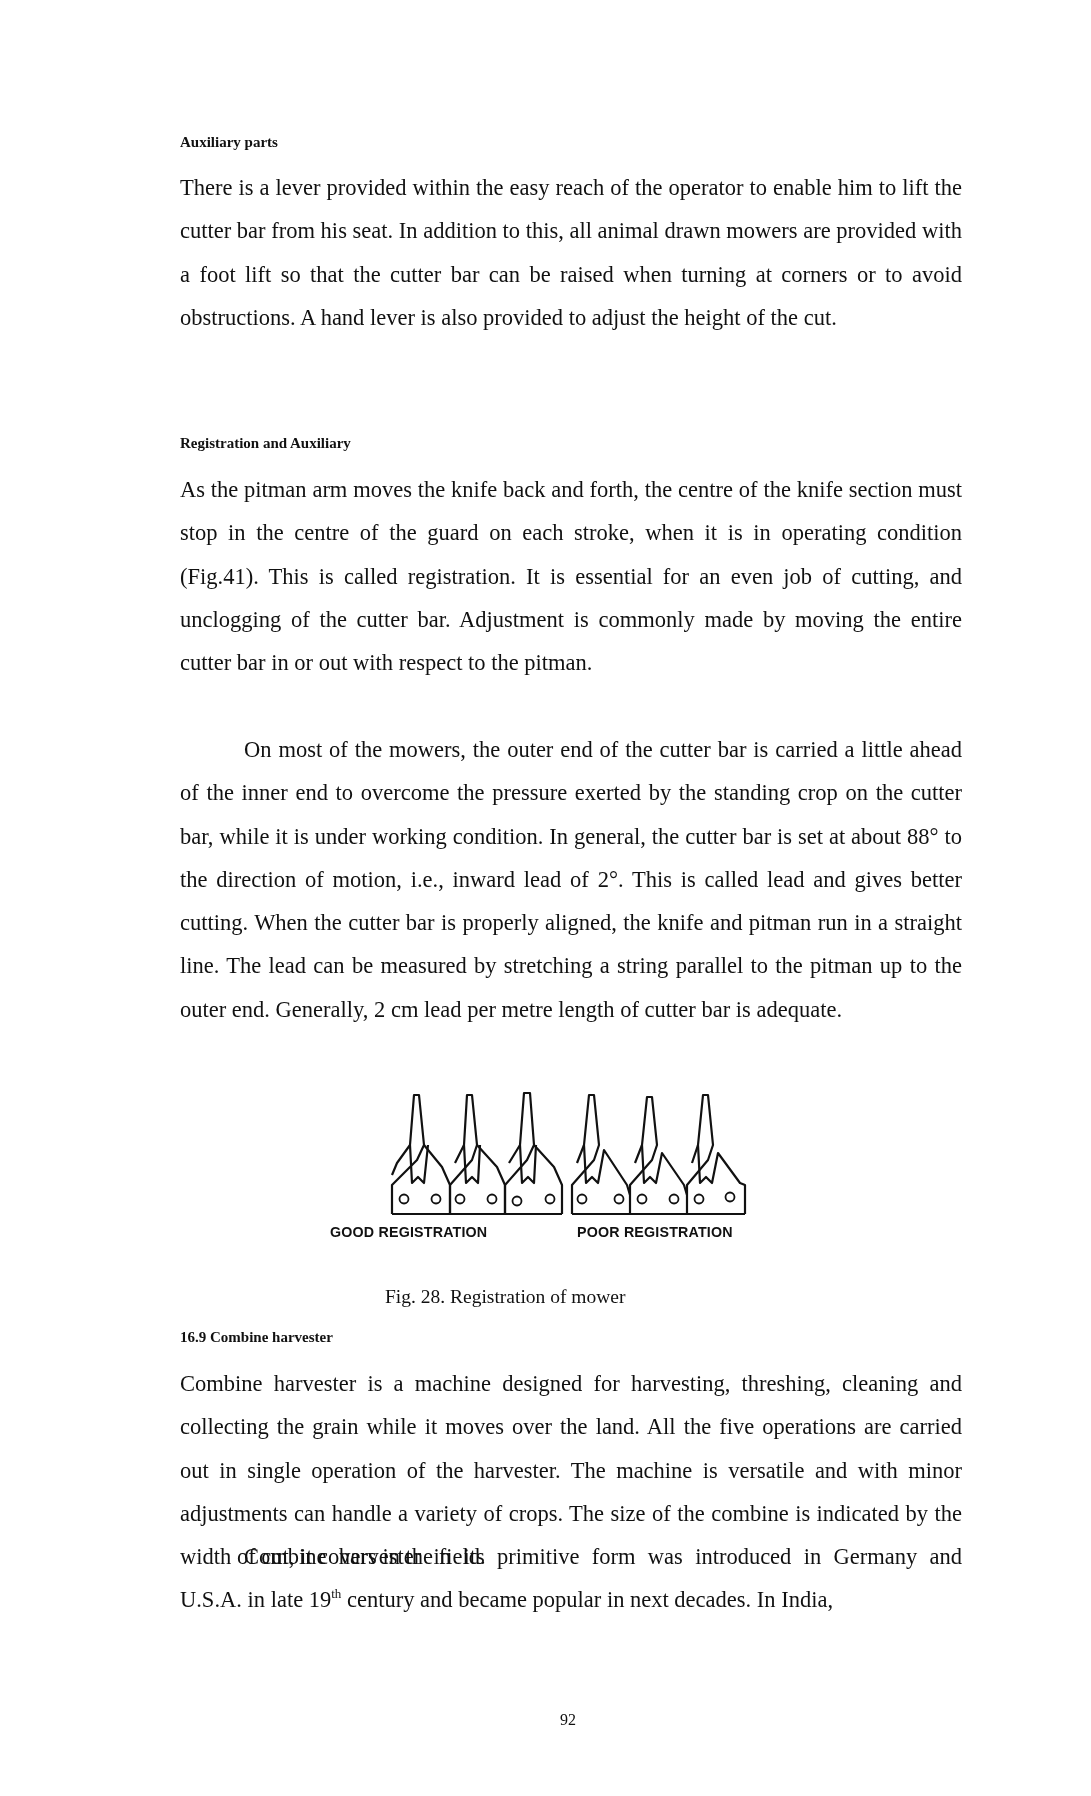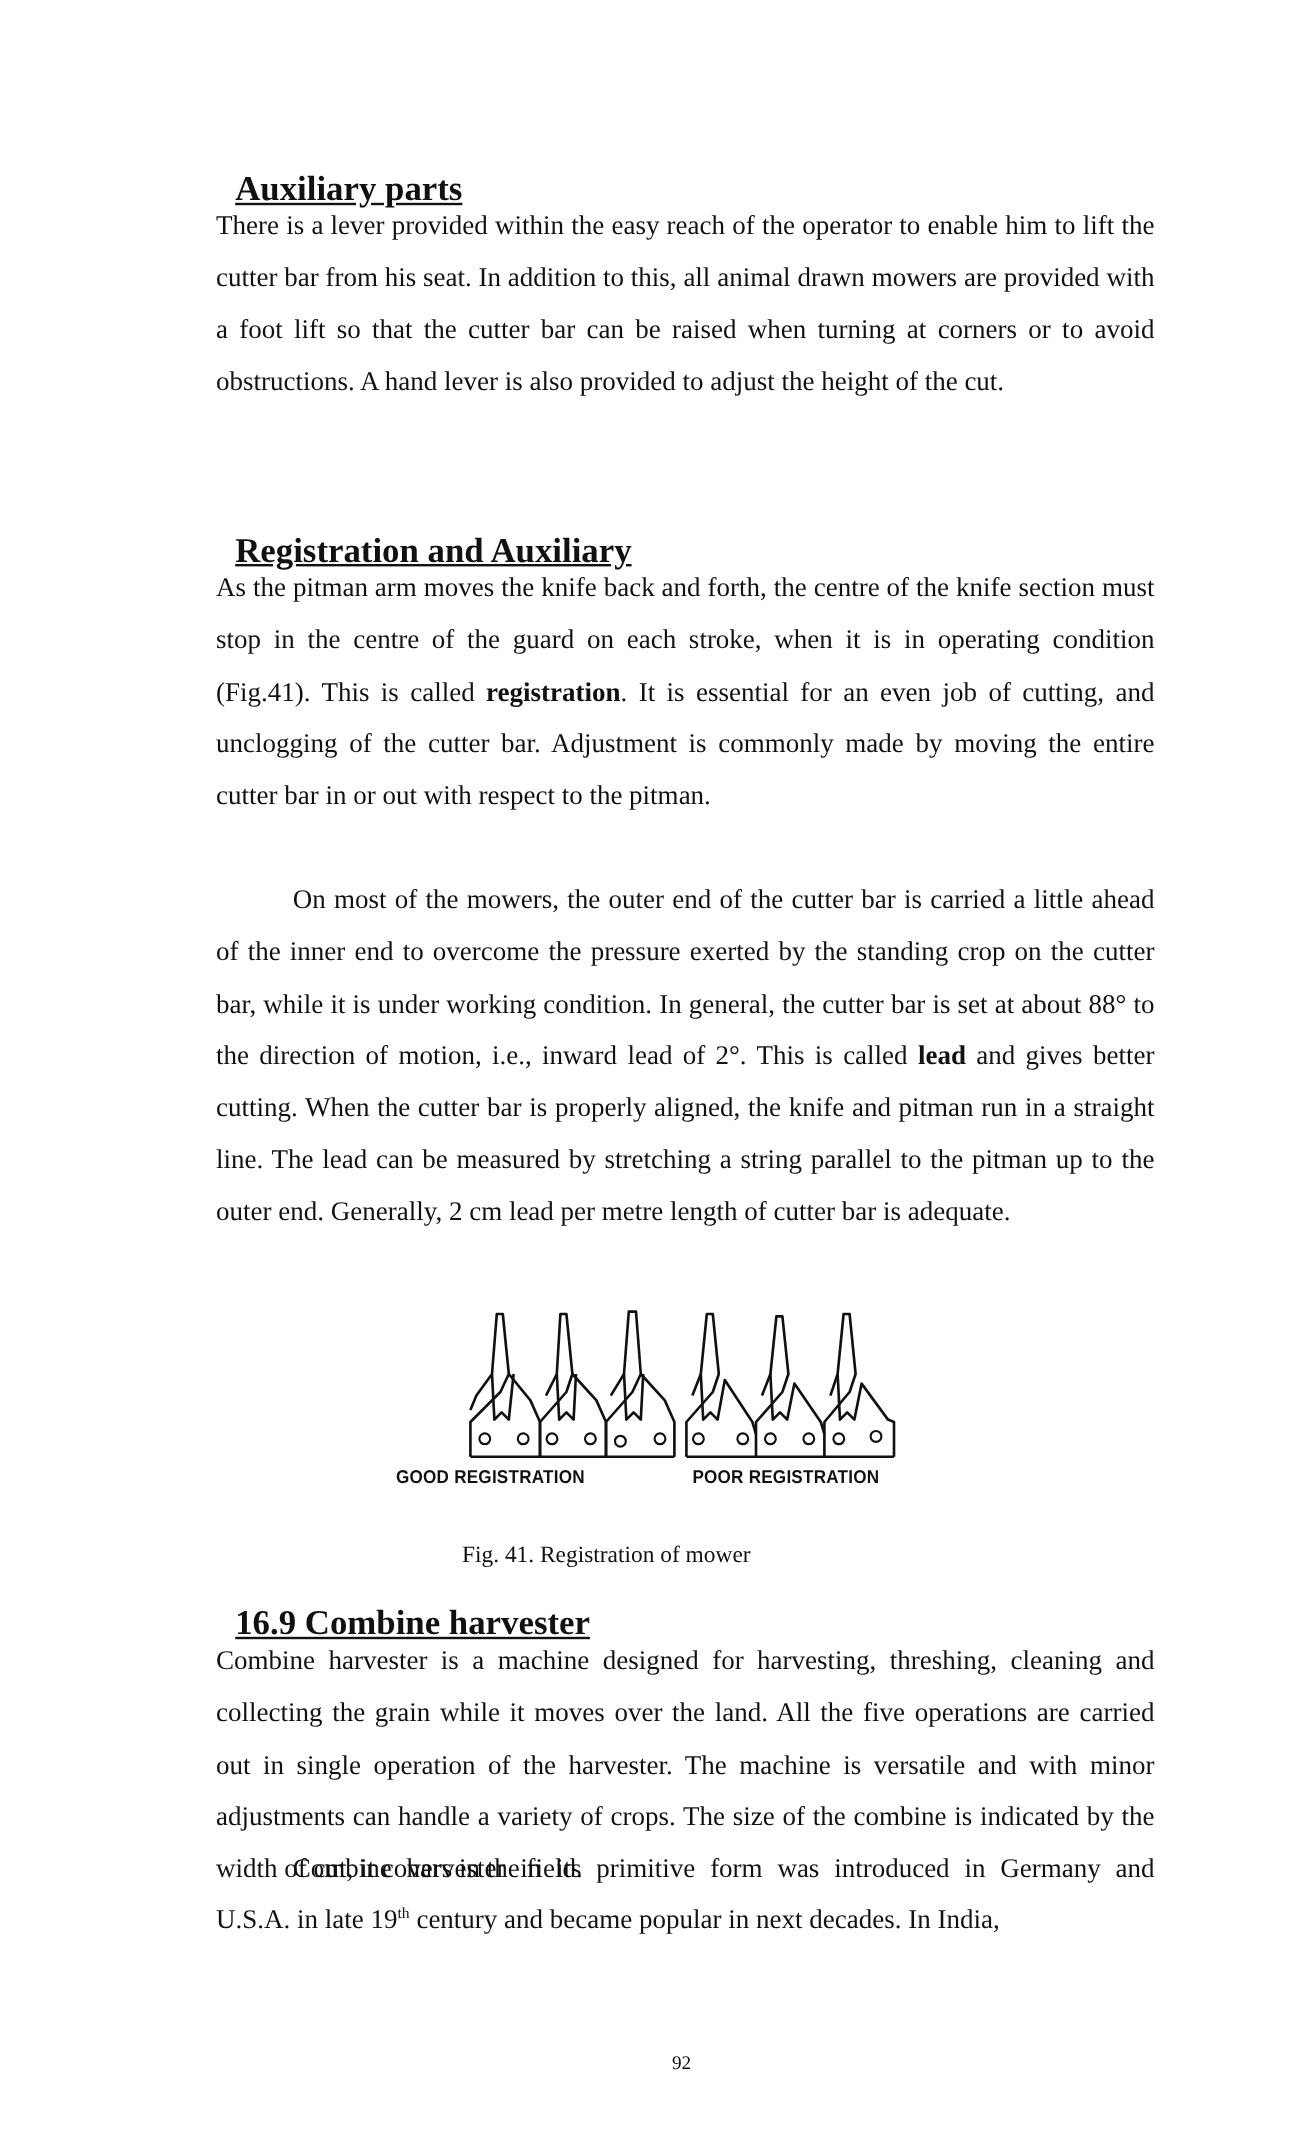--- a/index.html
+++ b/index.html
@@ -1,23 +1,23 @@
 <!DOCTYPE html>
 <html><head>
 <meta charset="utf-8">
 <style>
   html, body { margin: 0; padding: 0; background: #ffffff; }
   body { width: 1091px; height: 1796px; position: relative; overflow: hidden;
          font-family: "Liberation Serif", "DejaVu Serif", serif; color: #111; }
   .page { position: absolute; left: 180px; width: 782px; top: 0; }
-  .h { position: absolute; left: 0; font-weight: bold; font-size: 29px; line-height: 28px; margin: 16px; text-decoration: underline; }
+  .h { position: absolute; left: 0; font-weight: bold; font-size: 15px; line-height: 28px; margin: 0; }
   .p { position: absolute; left: 0; width: 782px; font-size: 22.5px; line-height: 43.3px;
        text-align: justify; margin: 0; }
   .p.indent { text-indent: 64px; }
-  .p b { font-weight: bold; margin-top: 47px; }
+  .p b { font-weight: normal; margin-top: 47px; }
   sup { font-size: 13px; line-height: 0; vertical-align: 9px; }
   .figure { position: absolute; left: 372px; top: 1085px; width: 400px; height: 165px; }
   .fig-label { position: absolute; top: 138px; font-family: "Liberation Sans", "DejaVu Sans", sans-serif;
                font-weight: bold; font-size: 15.5px; letter-spacing: 0.2px; transform: scaleX(0.92);
                transform-origin: left; white-space: nowrap; }
   .caption { position: absolute; left: 385px; top: 1285px; font-size: 19.5px; line-height: 24px; }
   .pagenum { position: absolute; left: 560px; top: 1708px; font-size: 16px; line-height: 24px; }
 </style>
 </head>
 <body>
@@ -77,14 +77,14 @@
           <circle cx="302" cy="114" r="4.5"></circle>
         <circle cx="327" cy="114" r="4.5"></circle>
           <circle cx="358" cy="112" r="4.5"></circle>
       </g>
     </g>
   </svg>
   <span class="fig-label" style="left:-42px">GOOD  REGISTRATION</span>
   <span class="fig-label" style="left:205px">POOR  REGISTRATION</span>
 </div>
 
-<div class="caption">Fig. 41. Registration of mower</div>
+<div class="caption">Fig. 28. Registration of mower</div>
 <div class="pagenum">92</div>
 
 </body></html>

